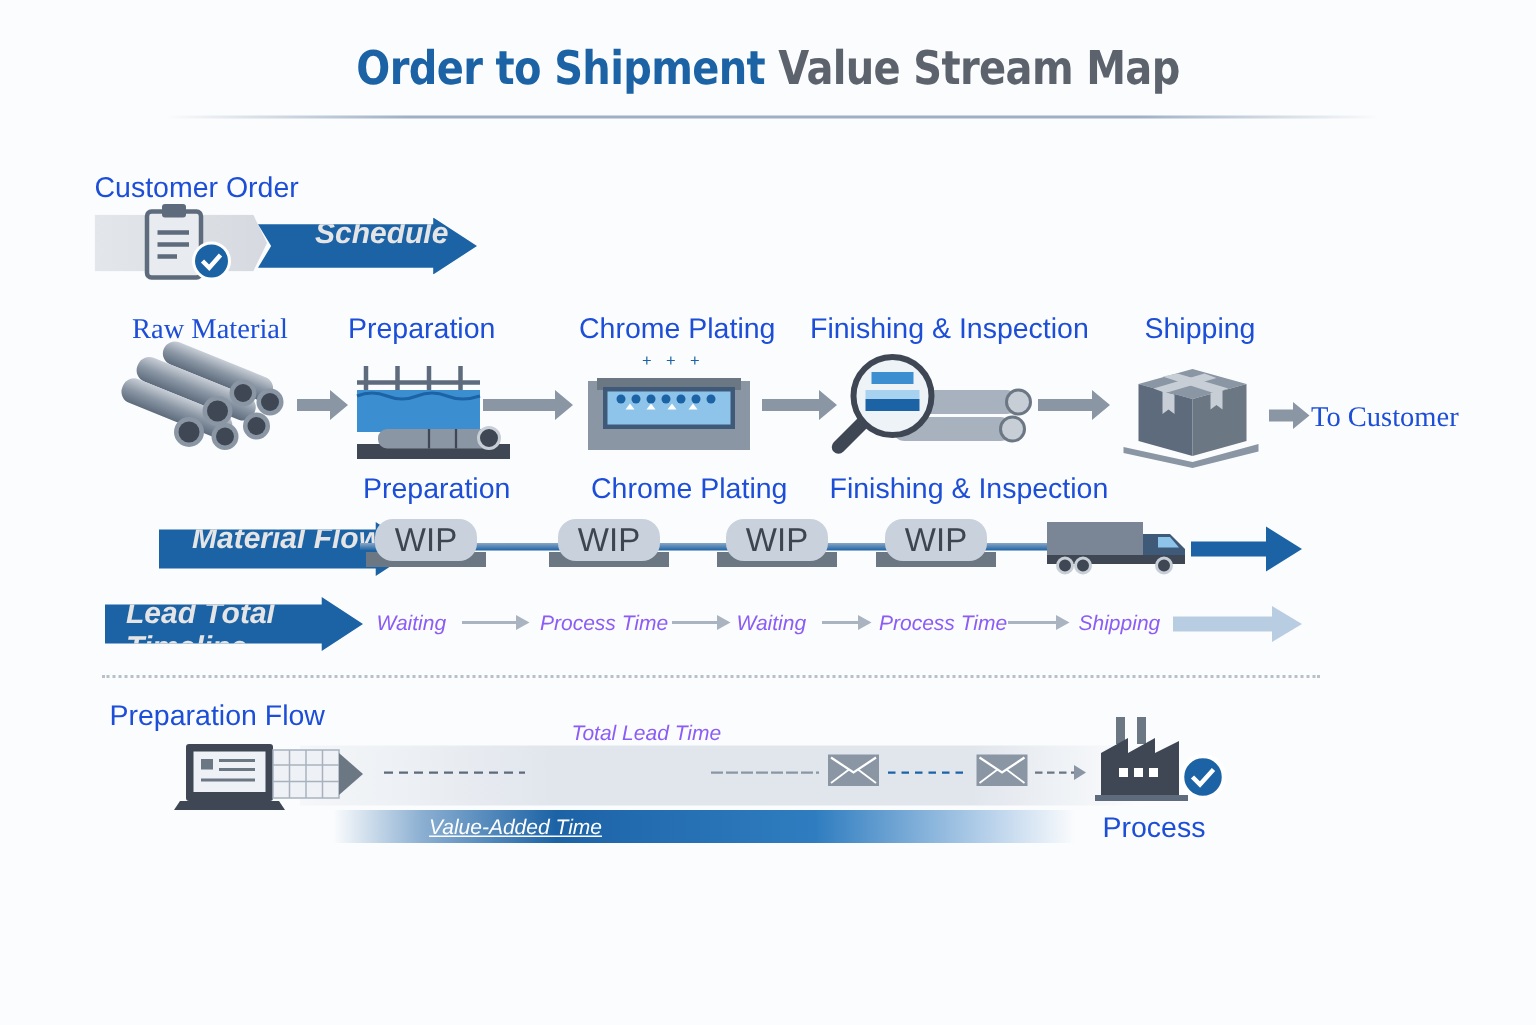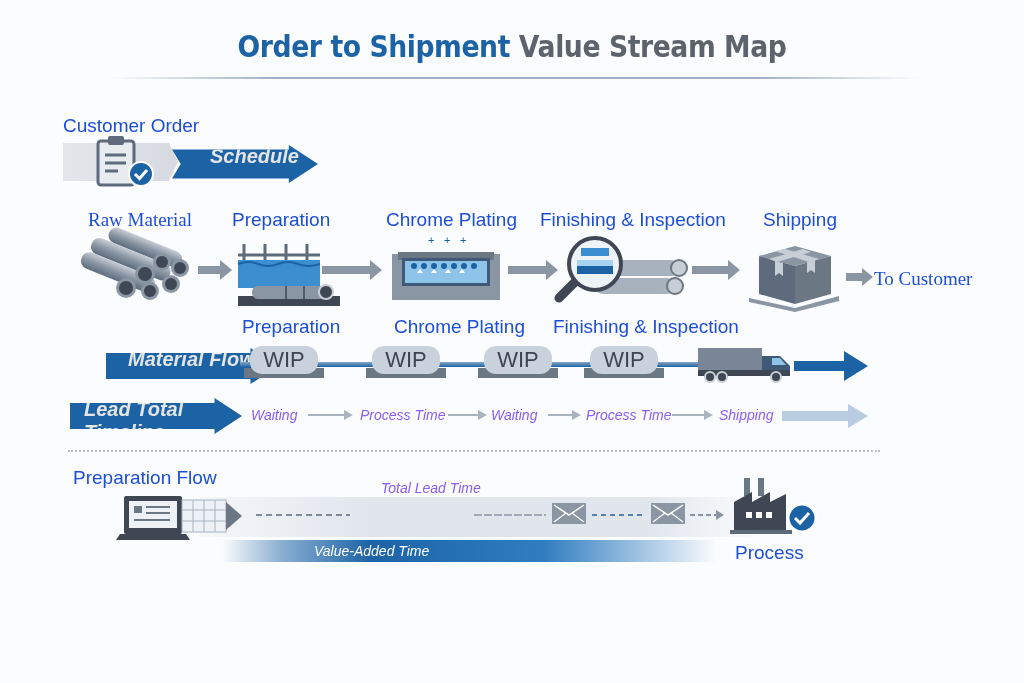--- a/index.html
+++ b/index.html
@@ -283,14 +283,14 @@
   <rect x="16" y="36" width="6" height="6" fill="#fff"></rect>
     <rect x="26" y="36" width="6" height="6" fill="#fff"></rect>
     <rect x="36" y="36" width="6" height="6" fill="#fff"></rect>
   <rect x="0" y="54" width="62" height="4" fill="#5d6b7c"></rect>
   <circle cx="72" cy="42" r="14" fill="#1c63a6" stroke="#fff" stroke-width="3"></circle>
   <polyline points="65,42 70,47 79,37" fill="none" stroke="#fff" stroke-width="3"></polyline>
 </svg>
 <div class="abs lbl" style="left:735px;top:542px;">Process</div>
 
 <div class="abs" style="left:222px;top:540px;width:495px;height:22px;background:linear-gradient(90deg,rgba(28,99,166,0),rgba(28,99,166,0.5) 12%,#1c63a6 30%,#2f7dc0 65%,rgba(60,130,200,0.3) 90%,rgba(60,130,200,0));display:flex;align-items:center;">
-  <span class="ital" style="margin-left:92px;color:#fff;font-size:14px;">Value-Added Time</span>
+  <span class="ital" style="margin-left:64px;color:#fff;font-size:14px;text-decoration:underline;">Value-Added Time</span>
 </div>
 
 </body></html>

